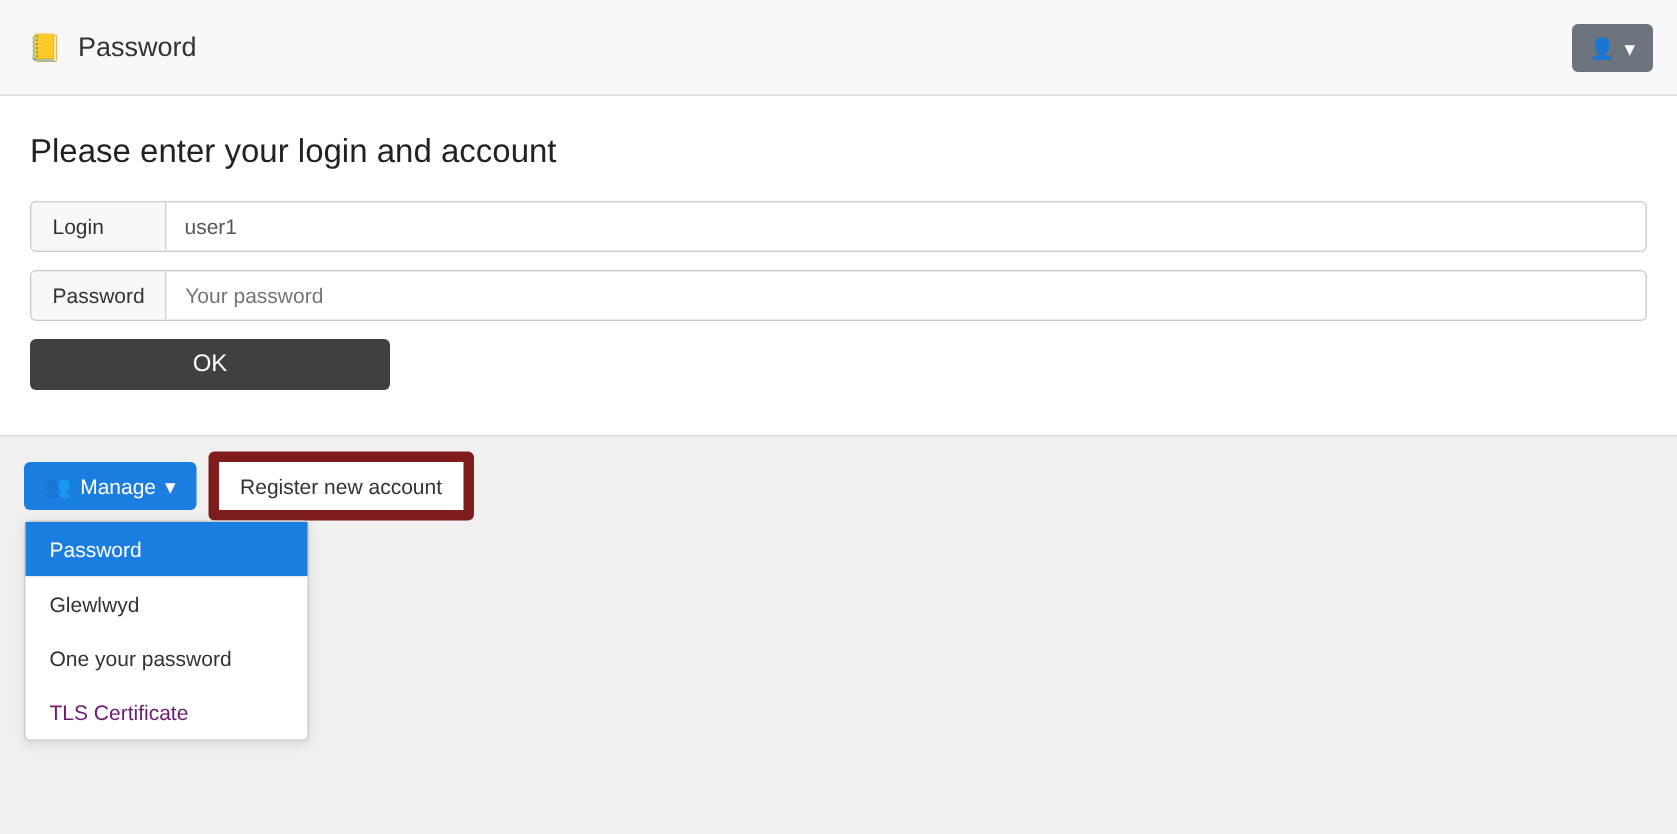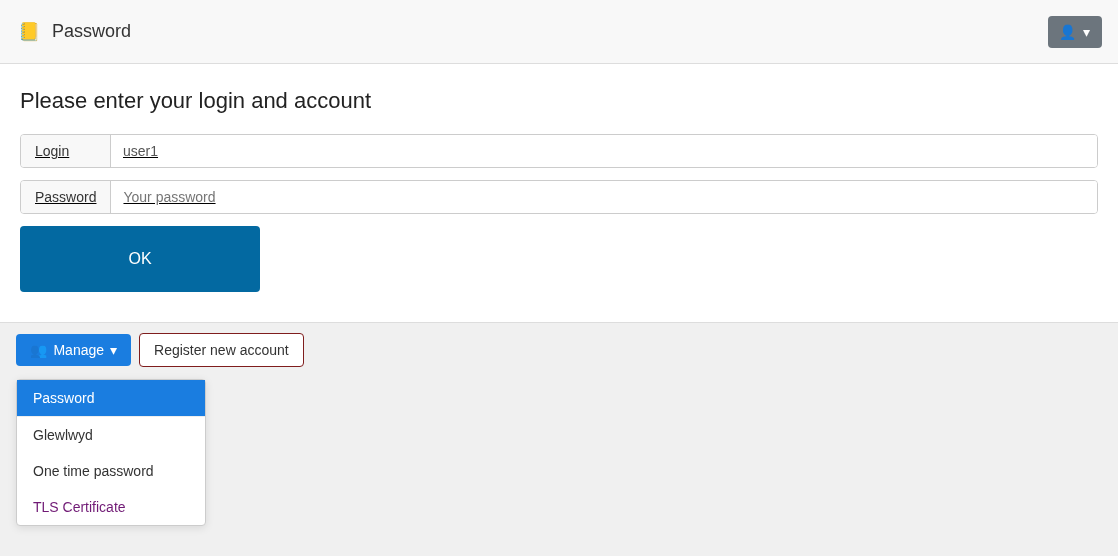--- a/index.html
+++ b/index.html
@@ -66,21 +66,20 @@
     }
 
     
     .input-group {
       display: flex;
       width: 100%;
       margin-bottom: 12px;
       border: 1px solid #ccc;
       border-radius: 4px;
       overflow: hidden;
-      text-decoration: underline;
     }
     .input-label {
       background: #f8f8f8;
       border-right: 1px solid #ccc;
       padding: 8px 14px;
       font-size: 14px;
       color: #333;
       white-space: nowrap;
       display: flex;
       align-items: center;
@@ -97,24 +96,24 @@
     }
 
     
     .buttons-row {
       display: flex;
       align-items: center;
       justify-content: space-between;
       margin-top: 8px;
     }
     .ok-button {
-      background: #0369a1;
-      color: white;
-      border: none;
-      padding: 24px 80px;
+      background: #404040;
+      color: white;
+      border: none;
+      padding: 8px 80px;
       font-size: 16px;
       border-radius: 4px;
       cursor: pointer;
       min-width: 240px;
     }
     .manage-users-btn {
       background: #6c757d;
       color: white;
       border: none;
       padding: 10px 16px;
@@ -141,21 +140,21 @@
       border-radius: 4px;
       cursor: pointer;
       display: flex;
       align-items: center;
       gap: 6px;
       font-size: 14px;
     }
     .register-btn {
       background: white;
       color: #333;
-      border: 1px solid #7f1d1d;
+      border: 7px solid #7f1d1d;
       padding: 8px 14px;
       border-radius: 4px;
       cursor: pointer;
       font-size: 14px;
     }
 
     
     .dropdown-menu {
       position: absolute;
       top: 56px;
@@ -222,16 +221,16 @@
     <span>👥</span>
     <span>Manage</span>
     <span>▾</span>
   </button>
   <button class="register-btn">Register new account</button>
 
   <div class="dropdown-menu">
     <div class="dropdown-item active">Password</div>
     <div class="dropdown-divider"></div>
     <div class="dropdown-item">Glewlwyd</div>
-    <div class="dropdown-item">One time password</div>
+    <div class="dropdown-item">One your password</div>
     <div class="dropdown-item tls">TLS Certificate</div>
   </div>
 </div>
 
 </body></html>

